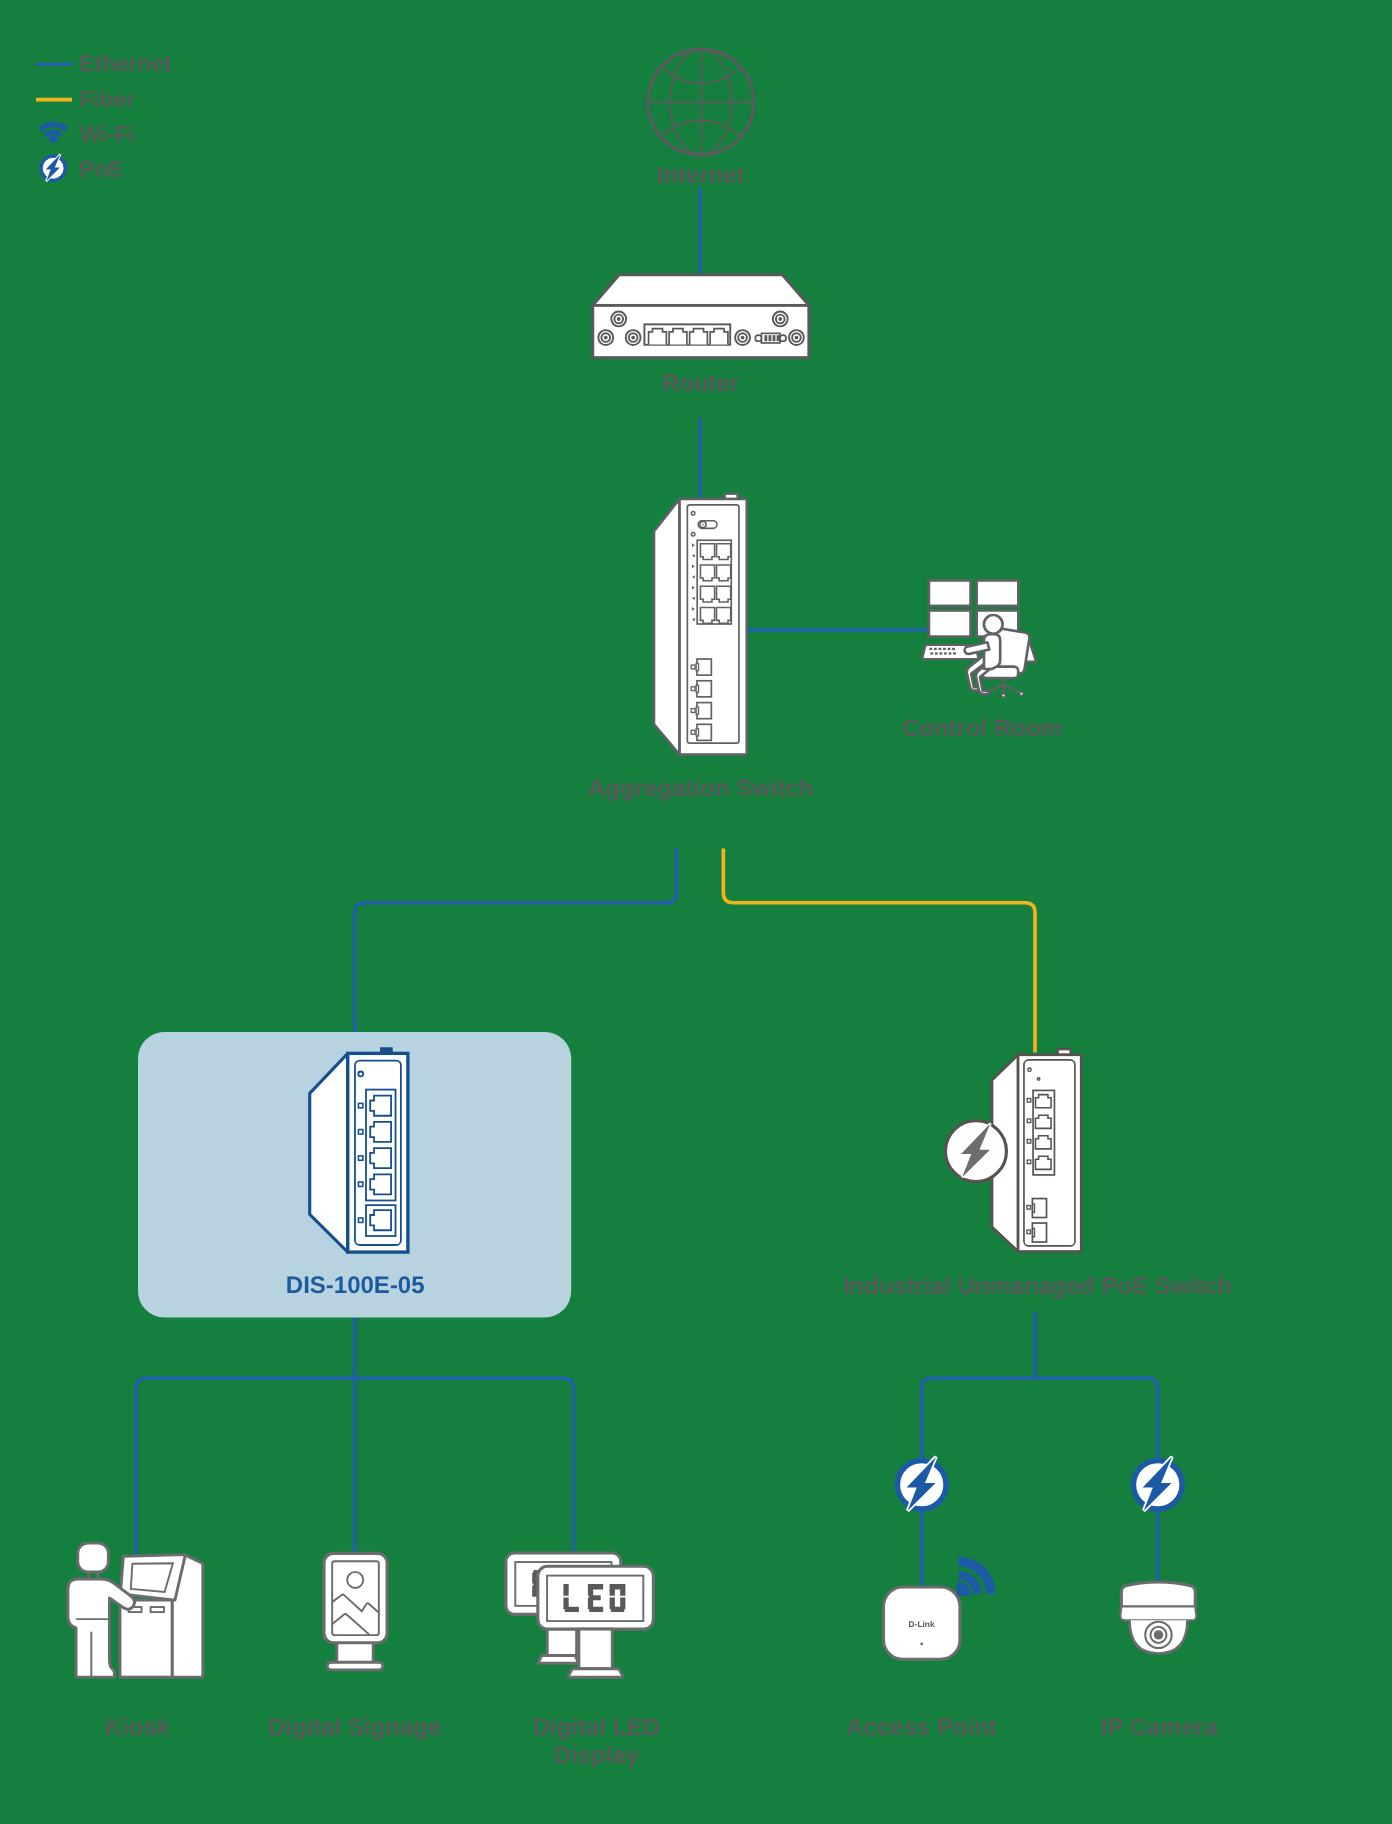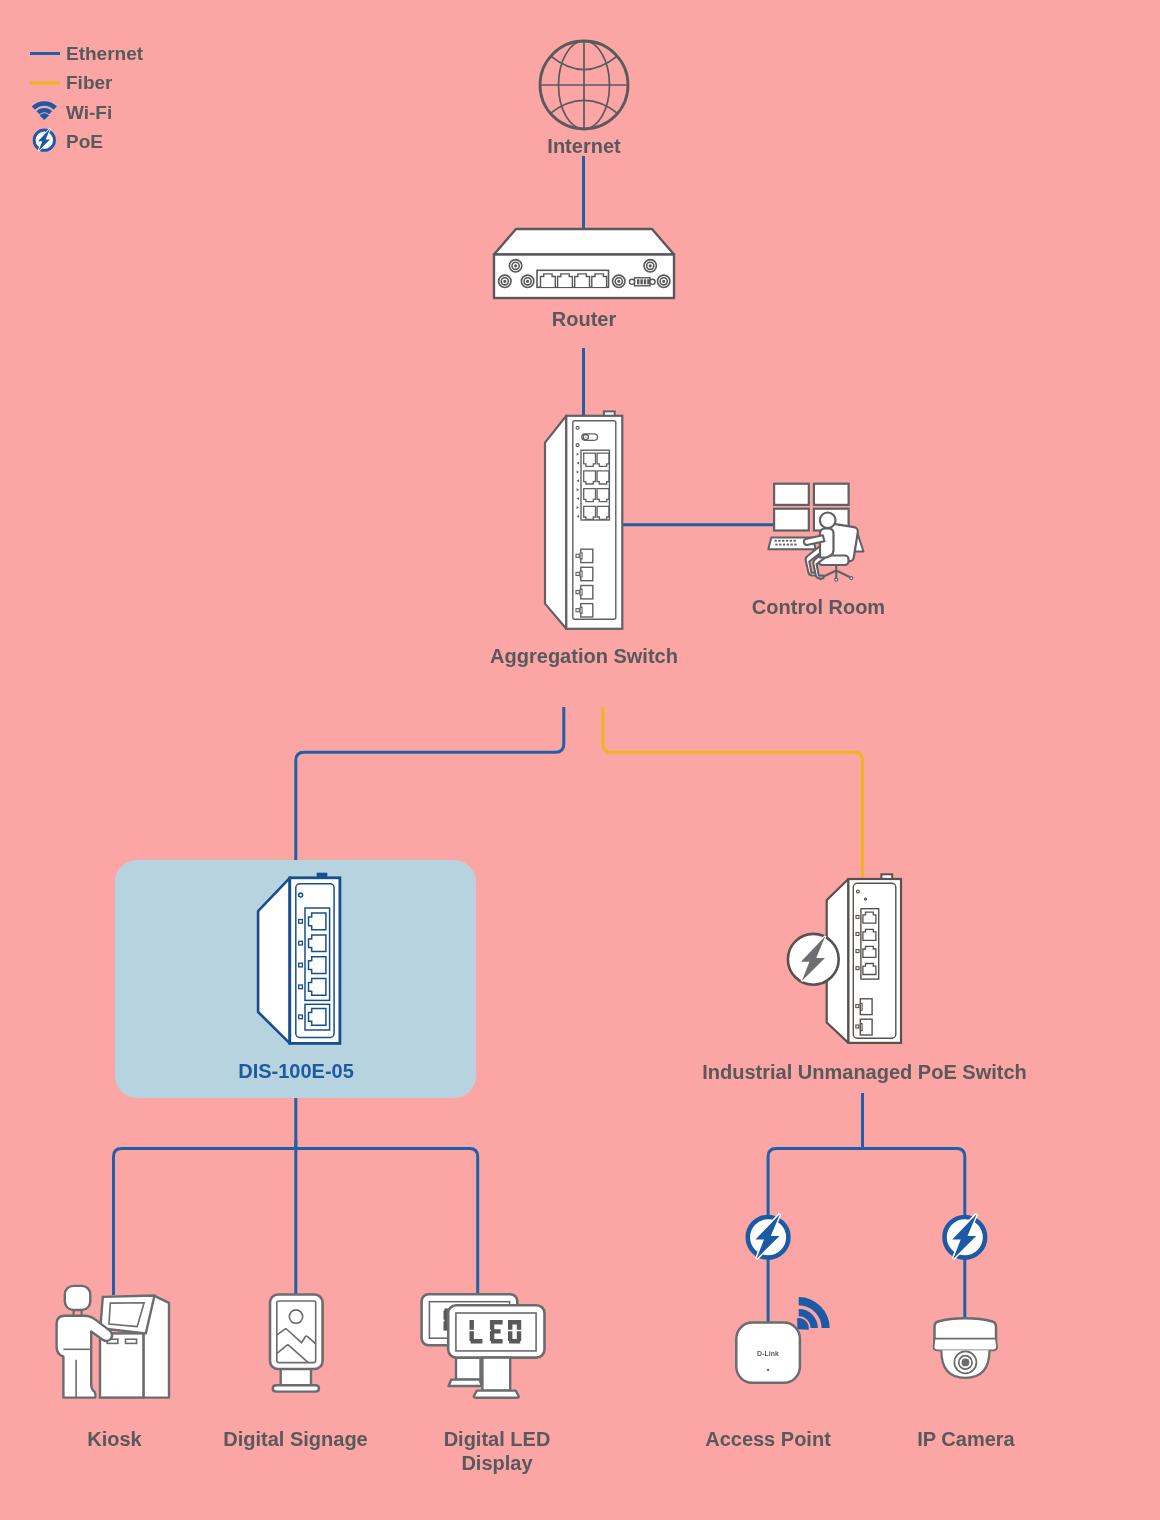--- a/index.html
+++ b/index.html
@@ -1,16 +1,16 @@
 <!DOCTYPE html>
 <html><head>
 <meta charset="utf-8">
 <style>
 html,body{margin:0;padding:0;background:#ffffff;}
-#page{width:1160px;height:1520px;position:relative;background:#fca5a5;overflow:hidden;}
+#page{width:1160px;height:1520px;position:relative;background:#15803d;overflow:hidden;}
 text{font-family:"Liberation Sans",sans-serif;font-weight:bold;fill:#58595b;}
 .lbl{font-size:20px;text-anchor:middle;}
 </style>
 </head>
 <body>
 <div id="page">
 <svg width="1160" height="1520" viewBox="0 0 1160 1520">
 <defs>
 <g id="wifi">
   <path d="M 0,1 L -4.7,-3.4 A 5.8,5.8 0 0 1 4.7,-3.4 Z"></path>

